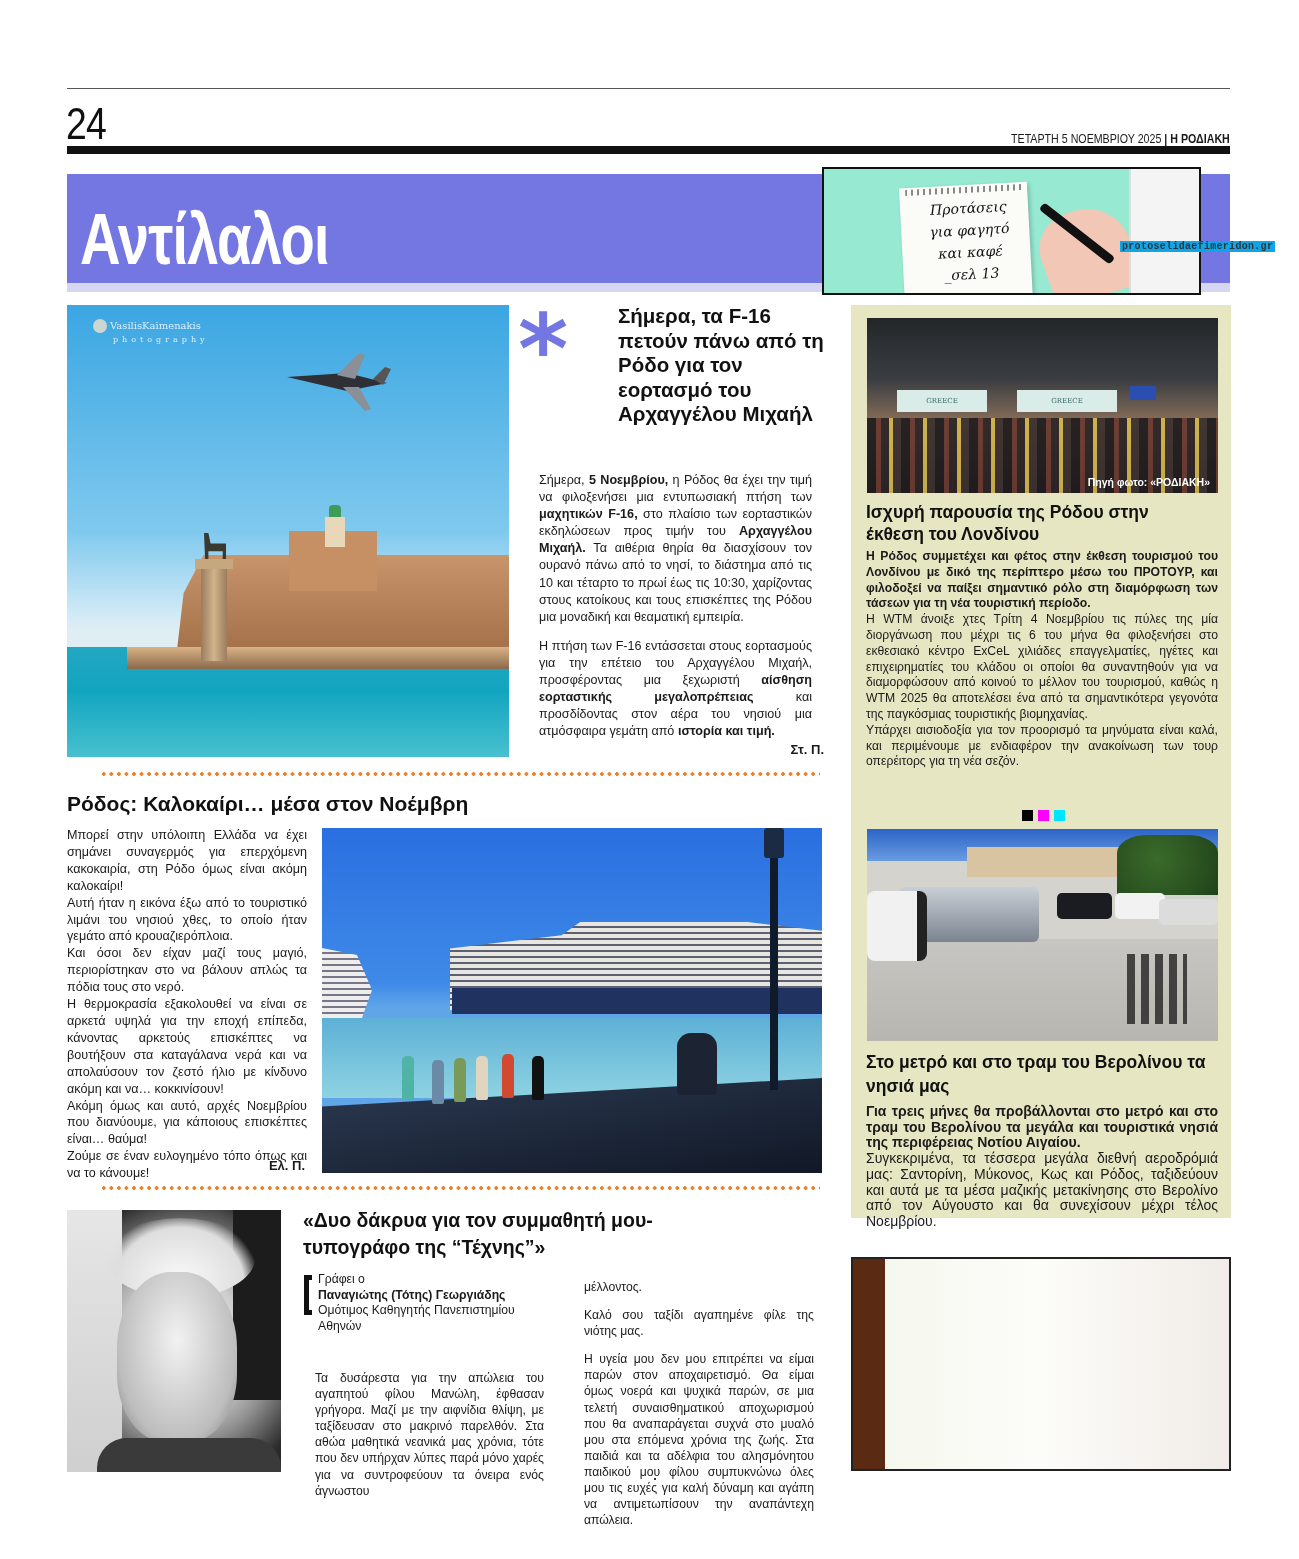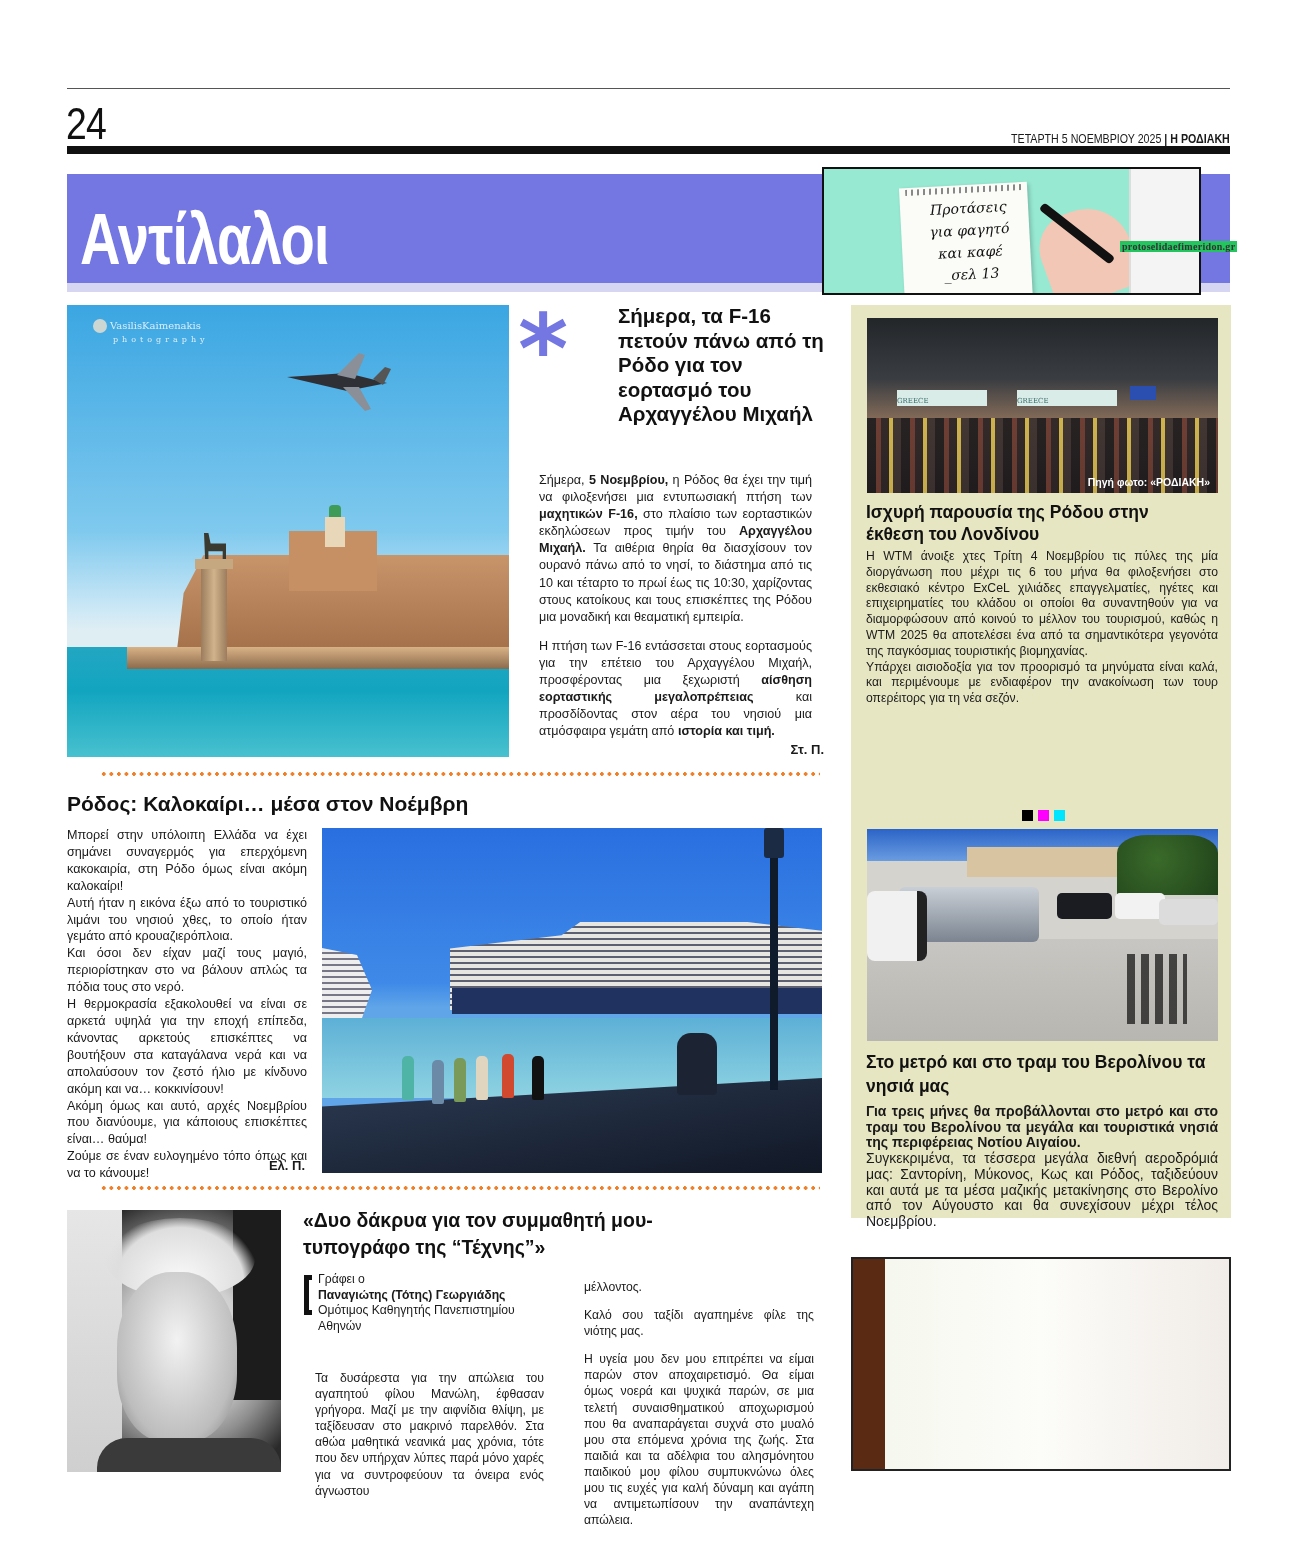--- a/index.html
+++ b/index.html
@@ -17,21 +17,21 @@
   .banner-under { left: 67px; top: 283px; width: 1163px; height: 9px; background: #d7d6f2; }
   .banner-title { left: 80px; top: 196px; font-family: "Liberation Sans", sans-serif; font-weight: bold; font-size: 72px; line-height: 86px; color: #fff; transform: scaleX(0.78); transform-origin: left; letter-spacing: -1px; }
 
   .promo { left: 822px; top: 167px; width: 379px; height: 128px; border: 2px solid #111; background: #97e9d2; overflow: hidden; }
   .promo .pad { position: absolute; left: 78px; top: 16px; width: 128px; height: 120px; background: #fbfbf8; transform: rotate(-3deg); box-shadow: 2px 2px 4px rgba(0,0,0,0.2); }
   .promo .pad::before { content: ""; position: absolute; left: 6px; right: 6px; top: 2px; height: 6px; background: repeating-linear-gradient(90deg, #888 0 2px, transparent 2px 6px); }
   .promo .txt { position: absolute; left: 88px; top: 28px; width: 116px; font-family: "DejaVu Serif", serif; font-style: italic; font-size: 14px; line-height: 22px; text-align: center; color: #111; transform: rotate(-3deg); }
   .promo .hand { position: absolute; left: 218px; top: 40px; width: 90px; height: 90px; background: #f2c7b5; border-radius: 40% 50% 10% 20%; transform: rotate(-20deg); }
   .promo .pen { position: absolute; left: 208px; top: 60px; width: 90px; height: 9px; background: #111; border-radius: 4px; transform: rotate(38deg); }
   .promo .laptop { position: absolute; right: 0; top: 0; width: 70px; height: 130px; background: #f4f4f4; border-left: 2px solid #ddd; }
-  .promo-credit { left: 1120px; top: 241px; font-family: Liberation Serif, serif; font-size: 10px; font-weight: bold; color: #333; background: #22c55e; padding: 0 2px; letter-spacing: 0.3px; }
+  .promo-credit { left: 1120px; top: 241px; font-family: Liberation Mono, monospace; font-size: 10px; font-weight: bold; color: #333; background: #0ea5e9; padding: 0 2px; letter-spacing: 0.3px; }
 
   
   .photo { overflow: hidden; }
   .photo .layer { position: absolute; }
 
   
   .f16 { left: 67px; top: 305px; width: 442px; height: 452px; background: linear-gradient(180deg, #3ba6e2 0%, #7fc9ee 50%, #cfe9f6 68%, #dfeef3 72%); }
   .f16 .watermark { left: 26px; top: 14px; color: rgba(255,255,255,0.8); font-family: "DejaVu Serif", serif; font-size: 10px; }
   .f16 .watermark .dot { display:inline-block; width: 14px; height: 14px; border-radius: 50%; background: rgba(220,220,210,0.9); vertical-align: middle; margin-right: 3px; }
   .f16 .jet { left: 220px; top: 44px; width: 110px; height: 70px; }
@@ -70,21 +70,21 @@
   .cruise .water { left: 0; top: 190px; width: 100%; height: 80px; background: linear-gradient(180deg,#5db0d6,#8fd3e2); }
   .cruise .promenade { left: 0; top: 250px; width: 100%; height: 95px; background: linear-gradient(170deg,#2b3a52 0%,#1c2638 60%,#111826 100%); clip-path: polygon(0 30%, 100% 0, 100% 100%, 0 100%); }
   .cruise .pole { left: 448px; top: 0; width: 8px; height: 262px; background: #0f1a2b; }
   .cruise .pole-top { left: 442px; top: 0; width: 20px; height: 30px; background: #1b2b44; border-radius: 3px; }
   .cruise .person { width: 12px; height: 44px; border-radius: 5px 5px 2px 2px; }
   .cruise .sitter { left: 355px; top: 205px; width: 40px; height: 62px; background: #1c2433; border-radius: 14px 14px 4px 4px; }
 
   
   .sidebar { left: 851px; top: 305px; width: 380px; height: 913px; background: #e7e6c3; }
   .expo { left: 867px; top: 318px; width: 351px; height: 175px; background: linear-gradient(180deg,#232629 0%, #3a3d42 35%, #8a6f5a 60%, #352a2a 100%); }
-  .expo .sign { top: 72px; height: 16px; background: #d9ece8; color: #3a6d6a; font-size: 7px; text-align: left; line-height: 22px; font-family: "DejaVu Serif", serif; }
+  .expo .sign { top: 72px; height: 22px; background: #d9ece8; color: #3a6d6a; font-size: 7px; text-align: center; line-height: 22px; font-family: "DejaVu Serif", serif; }
   .expo .screen { left: 263px; top: 68px; width: 26px; height: 14px; background: #2a4fb0; }
   .expo .crowd { left: 0; top: 100px; width: 100%; height: 75px; background: repeating-linear-gradient(90deg,#1d1a1c 0 9px,#6a3a30 9px 14px,#2a2224 14px 22px,#d4b94c 22px 26px,#3a302e 26px 34px); opacity: 0.9; }
   .expo .credit { right: 8px; bottom: 5px; color: #fff; font-family: "Liberation Sans", sans-serif; font-size: 10.5px; font-weight: bold; }
   .h-london { left: 866px; top: 501px; width: 340px; font-family: "Liberation Sans", sans-serif; font-weight: bold; font-size: 17.5px; line-height: 22px; color: #111; }
   .body-london { left: 866px; top: 549px; width: 352px; font-family: "Liberation Sans", sans-serif; font-size: 12.2px; line-height: 15.8px; text-align: justify; }
   .body-london p { margin: 0; }
   .lead { font-weight: bold; }
 
   .cmyk { left: 1022px; top: 810px; display: flex; gap: 5px; }
   .cmyk span { display: block; width: 11px; height: 11px; }
@@ -223,20 +223,21 @@
 <div class="abs sidebar"></div>
 <div class="abs photo expo">
   <div class="layer sign" style="left:30px;width:90px">GREECE</div>
   <div class="layer sign" style="left:150px;width:100px">GREECE</div>
   <div class="layer screen"></div>
   <div class="layer crowd"></div>
   <div class="layer credit">Πηγή φωτο: «ΡΟΔΙΑΚΗ»</div>
 </div>
 <div class="abs h-london">Ισχυρή παρουσία της Ρόδου στην έκθεση του Λονδίνου</div>
 <div class="abs body-london">
+  <p class="lead">Η Ρόδος συμμετέχει και φέτος στην έκθεση τουρισμού του Λονδίνου με δικό της περίπτερο μέσω του ΠΡΟΤΟΥΡ, και φιλοδοξεί να παίξει σημαντικό ρόλο στη διαμόρφωση των τάσεων για τη νέα τουριστική περίοδο.</p>
   <p>Η WTM άνοιξε χτες Τρίτη 4 Νοεμβρίου τις πύλες της μία διοργάνωση που μέχρι τις 6 του μήνα θα φιλοξενήσει στο εκθεσιακό κέντρο ExCeL χιλιάδες επαγγελματίες, ηγέτες και επιχειρηματίες του κλάδου οι οποίοι θα συναντηθούν για να διαμορφώσουν από κοινού το μέλλον του τουρισμού, καθώς η WTM 2025 θα αποτελέσει ένα από τα σημαντικότερα γεγονότα της παγκόσμιας τουριστικής βιομηχανίας.</p>
   <p>Υπάρχει αισιοδοξία για τον προορισμό τα μηνύματα είναι καλά, και περιμένουμε με ενδιαφέρον την ανακοίνωση των τουρ οπερέιτορς για τη νέα σεζόν.</p>
 </div>
 
 <div class="abs cmyk">
   <span style="background:#000"></span>
   <span style="background:#ff00ff"></span>
   <span style="background:#00e5ff"></span>
 </div>
 

